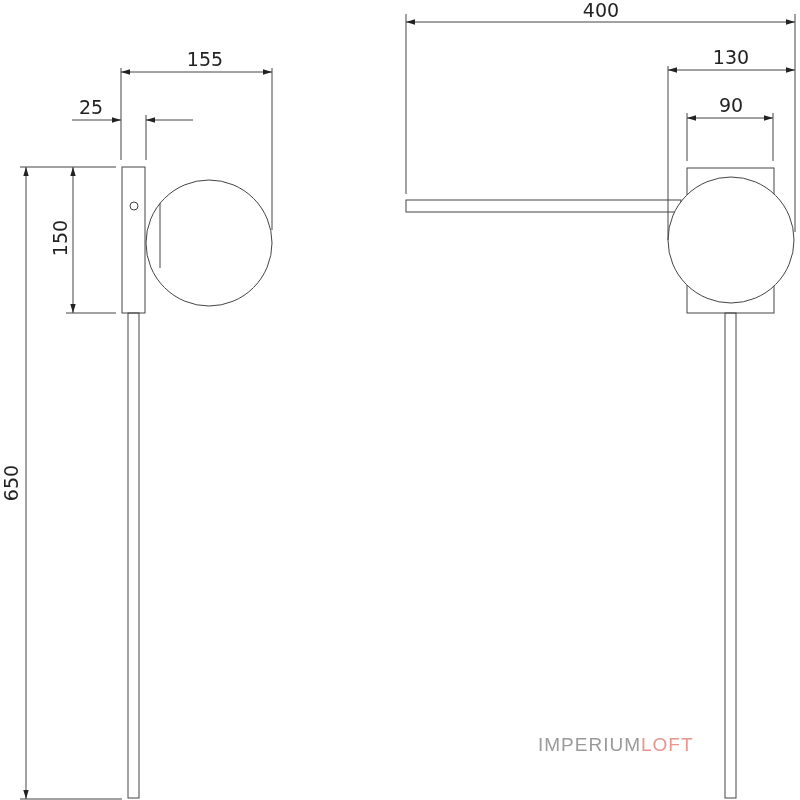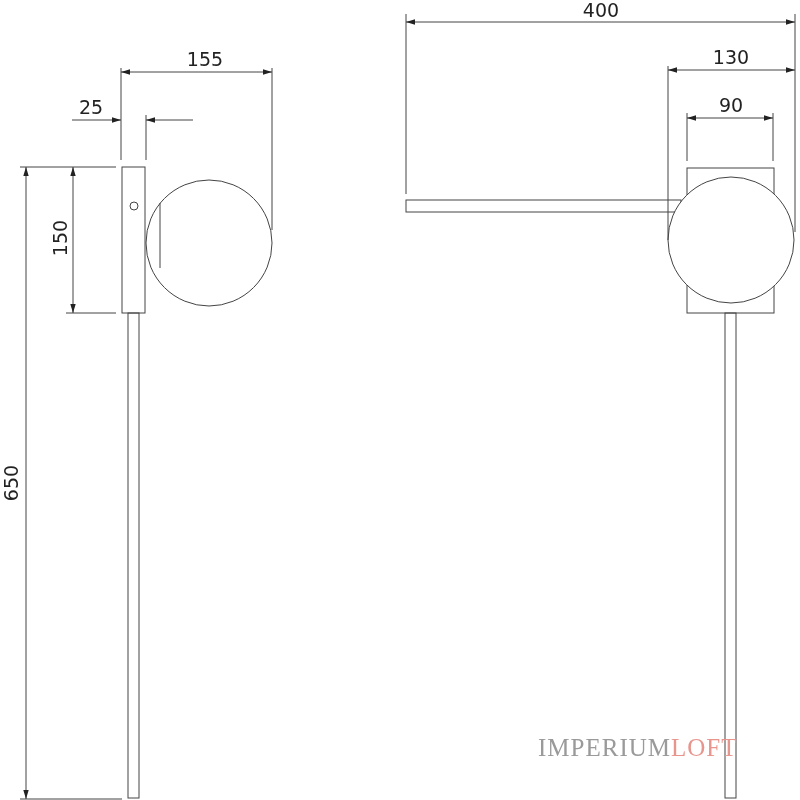--- a/index.html
+++ b/index.html
@@ -1,19 +1,19 @@
 <!DOCTYPE html>
 <html><head>
 <meta charset="utf-8">
 <style>
   html,body{margin:0;padding:0;background:#fff;}
   body{width:800px;height:800px;overflow:hidden;position:relative;font-family:"DejaVu Sans",sans-serif;}
   svg{position:absolute;left:0;top:0;}
   .dim{font-family:"DejaVu Sans",sans-serif;font-size:19px;fill:#222;}
-  .logo{position:absolute;left:538px;top:734px;font-family:Liberation Serif, serif;font-size:25px;letter-spacing:1px;font-weight:300;}
+  .logo{position:absolute;left:538px;top:734px;font-family:Liberation Sans, sans-serif;font-size:19px;letter-spacing:1px;font-weight:300;}
   .logo .a{color:#9a9a9a;}
   .logo .b{color:#e8958d;}
 </style>
 </head>
 <body>
 
 <svg width="800" height="800" viewBox="0 0 800 800">
   <defs>
     <marker id="ar" viewBox="0 0 10 10" refX="10" refY="5" markerWidth="9" markerHeight="9" orient="auto-start-reverse" markerUnits="userSpaceOnUse">
       <path d="M0,2 L10,5 L0,8 z" fill="#222"></path>

